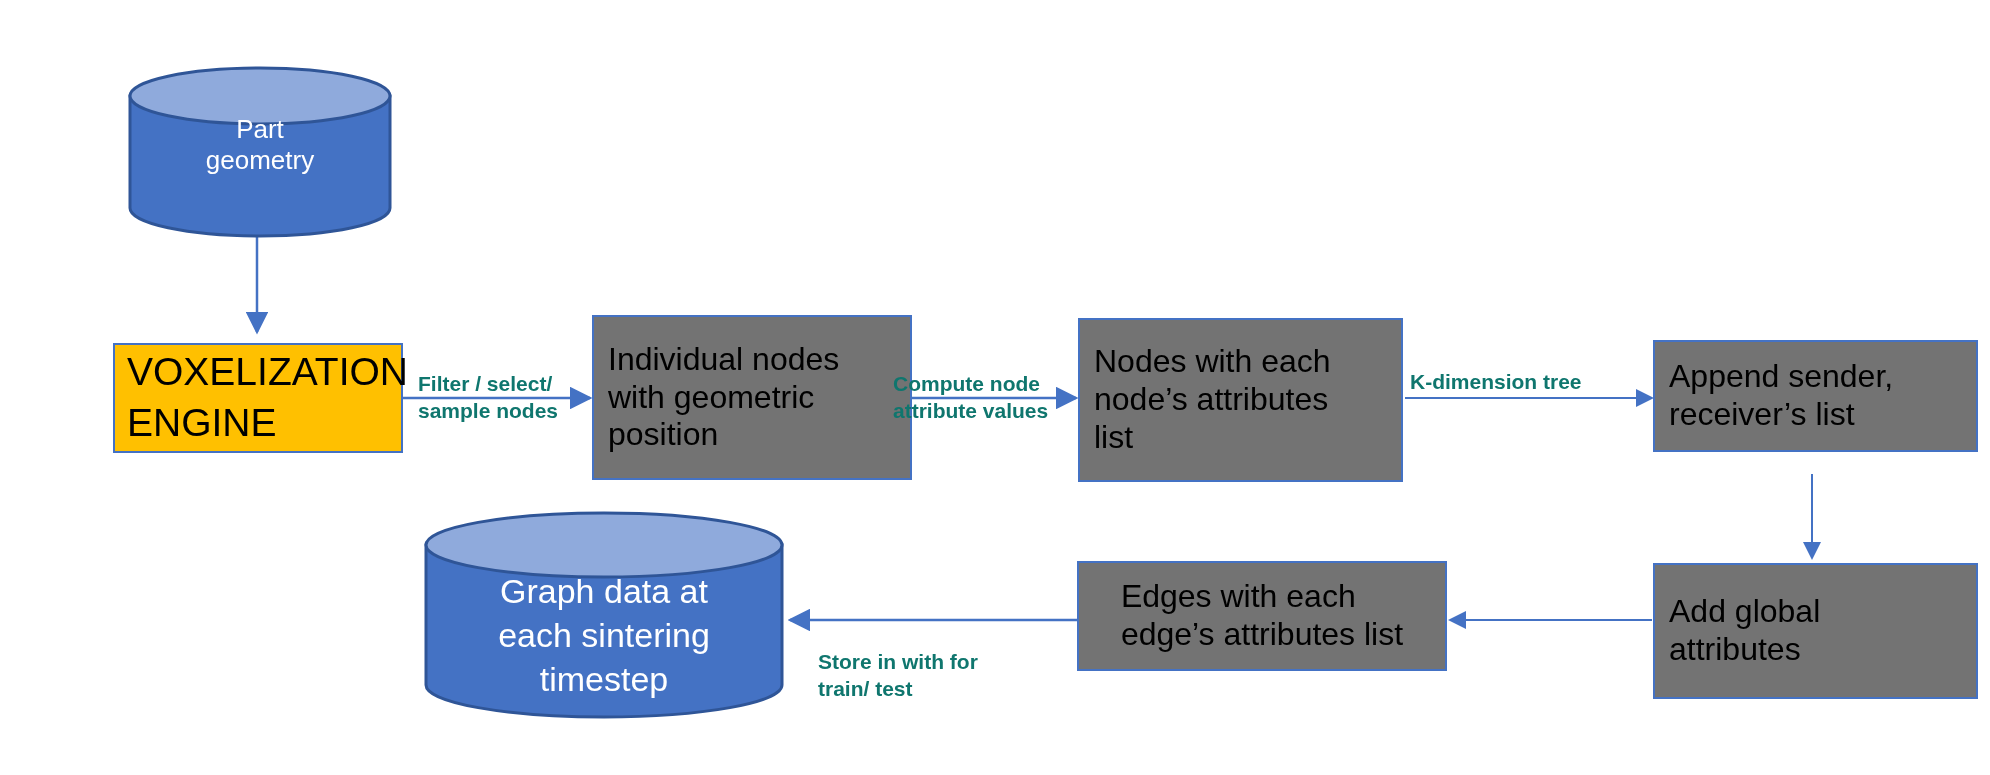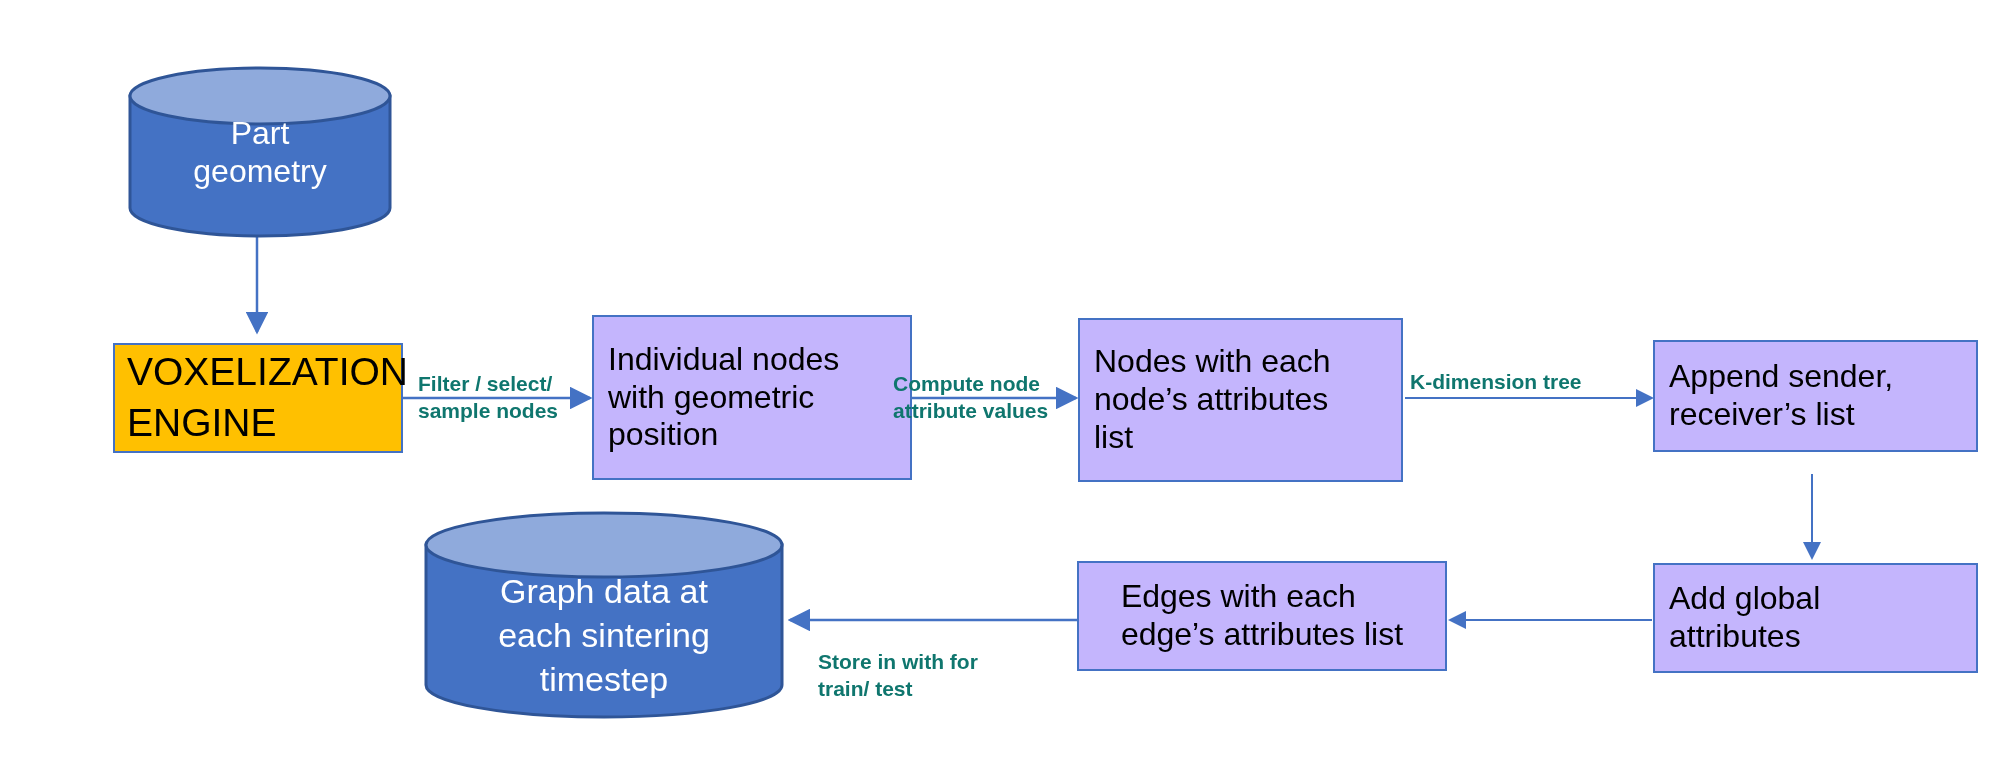--- a/index.html
+++ b/index.html
@@ -29,21 +29,21 @@
     width: 1990px;
     height: 775px;
     pointer-events: none;
   }
 
   
   .pbox {
     position: absolute;
     box-sizing: border-box;
     border: 2px solid #4472c4;
-    background: #c4b5fd;
+    background: #737373;
     display: flex;
     align-items: center;
     justify-content: flex-start;
     padding: 12px 14px;
   }
   .pbox .ptext {
     font-size: 32px;
     line-height: 1.18;
     color: #000000;
     text-align: left;
@@ -134,21 +134,21 @@
     <g>
       <line x1="1090" y1="620" x2="790" y2="620" stroke="#4472c4" stroke-width="2.5" marker-end="url(#arrowR)"></line>
     </g>
   </svg>
 
   <div class="cylinder" style="left:128px; top:66px; width:264px; height:172px;">
     <svg class="cyl-svg" width="264" height="172" viewBox="0 0 264 172" xmlns="http://www.w3.org/2000/svg">
       <path d="M2,30 L2,142 A130,28 0 0 0 262,142 L262,30 Z" fill="#4472c4" stroke="#2f5597" stroke-width="3"></path>
       <ellipse cx="132" cy="30" rx="130" ry="28" fill="#8faadc" stroke="#2f5597" stroke-width="3"></ellipse>
     </svg>
-    <div class="cyl-label" style="top:48px; font-size:32px; line-height:1.2;">Part
+    <div class="cyl-label" style="top:48px; font-size:26px; line-height:1.2;">Part
 geometry</div>
   </div>
 
   <div class="pbox accent" style="left:113px; top:343px; width:290px; height:110px;">
     <span class="ptext">VOXELIZATION
 ENGINE</span>
   </div>
 
   <div class="elabel" style="left:418px; top:370px; width:165px;">Filter / select/
 sample nodes</div>
@@ -168,21 +168,21 @@
 list</span>
   </div>
 
   <div class="elabel" style="left:1410px; top:368px; width:220px;">K-dimension tree</div>
 
   <div class="pbox" style="left:1653px; top:340px; width:325px; height:112px;">
     <span class="ptext">Append sender,
 receiver’s list</span>
   </div>
 
-  <div class="pbox" style="left:1653px; top:563px; width:325px; height:110px;">
+  <div class="pbox" style="left:1653px; top:563px; width:325px; height:136px;">
     <span class="ptext">Add global
 attributes</span>
   </div>
 
   <div class="pbox" style="left:1077px; top:561px; width:370px; height:110px;justify-content:center;">
     <span class="ptext">Edges with each
 edge’s attributes list</span>
   </div>
 
   <div class="elabel" style="left:818px; top:648px; width:220px;">Store in with for

